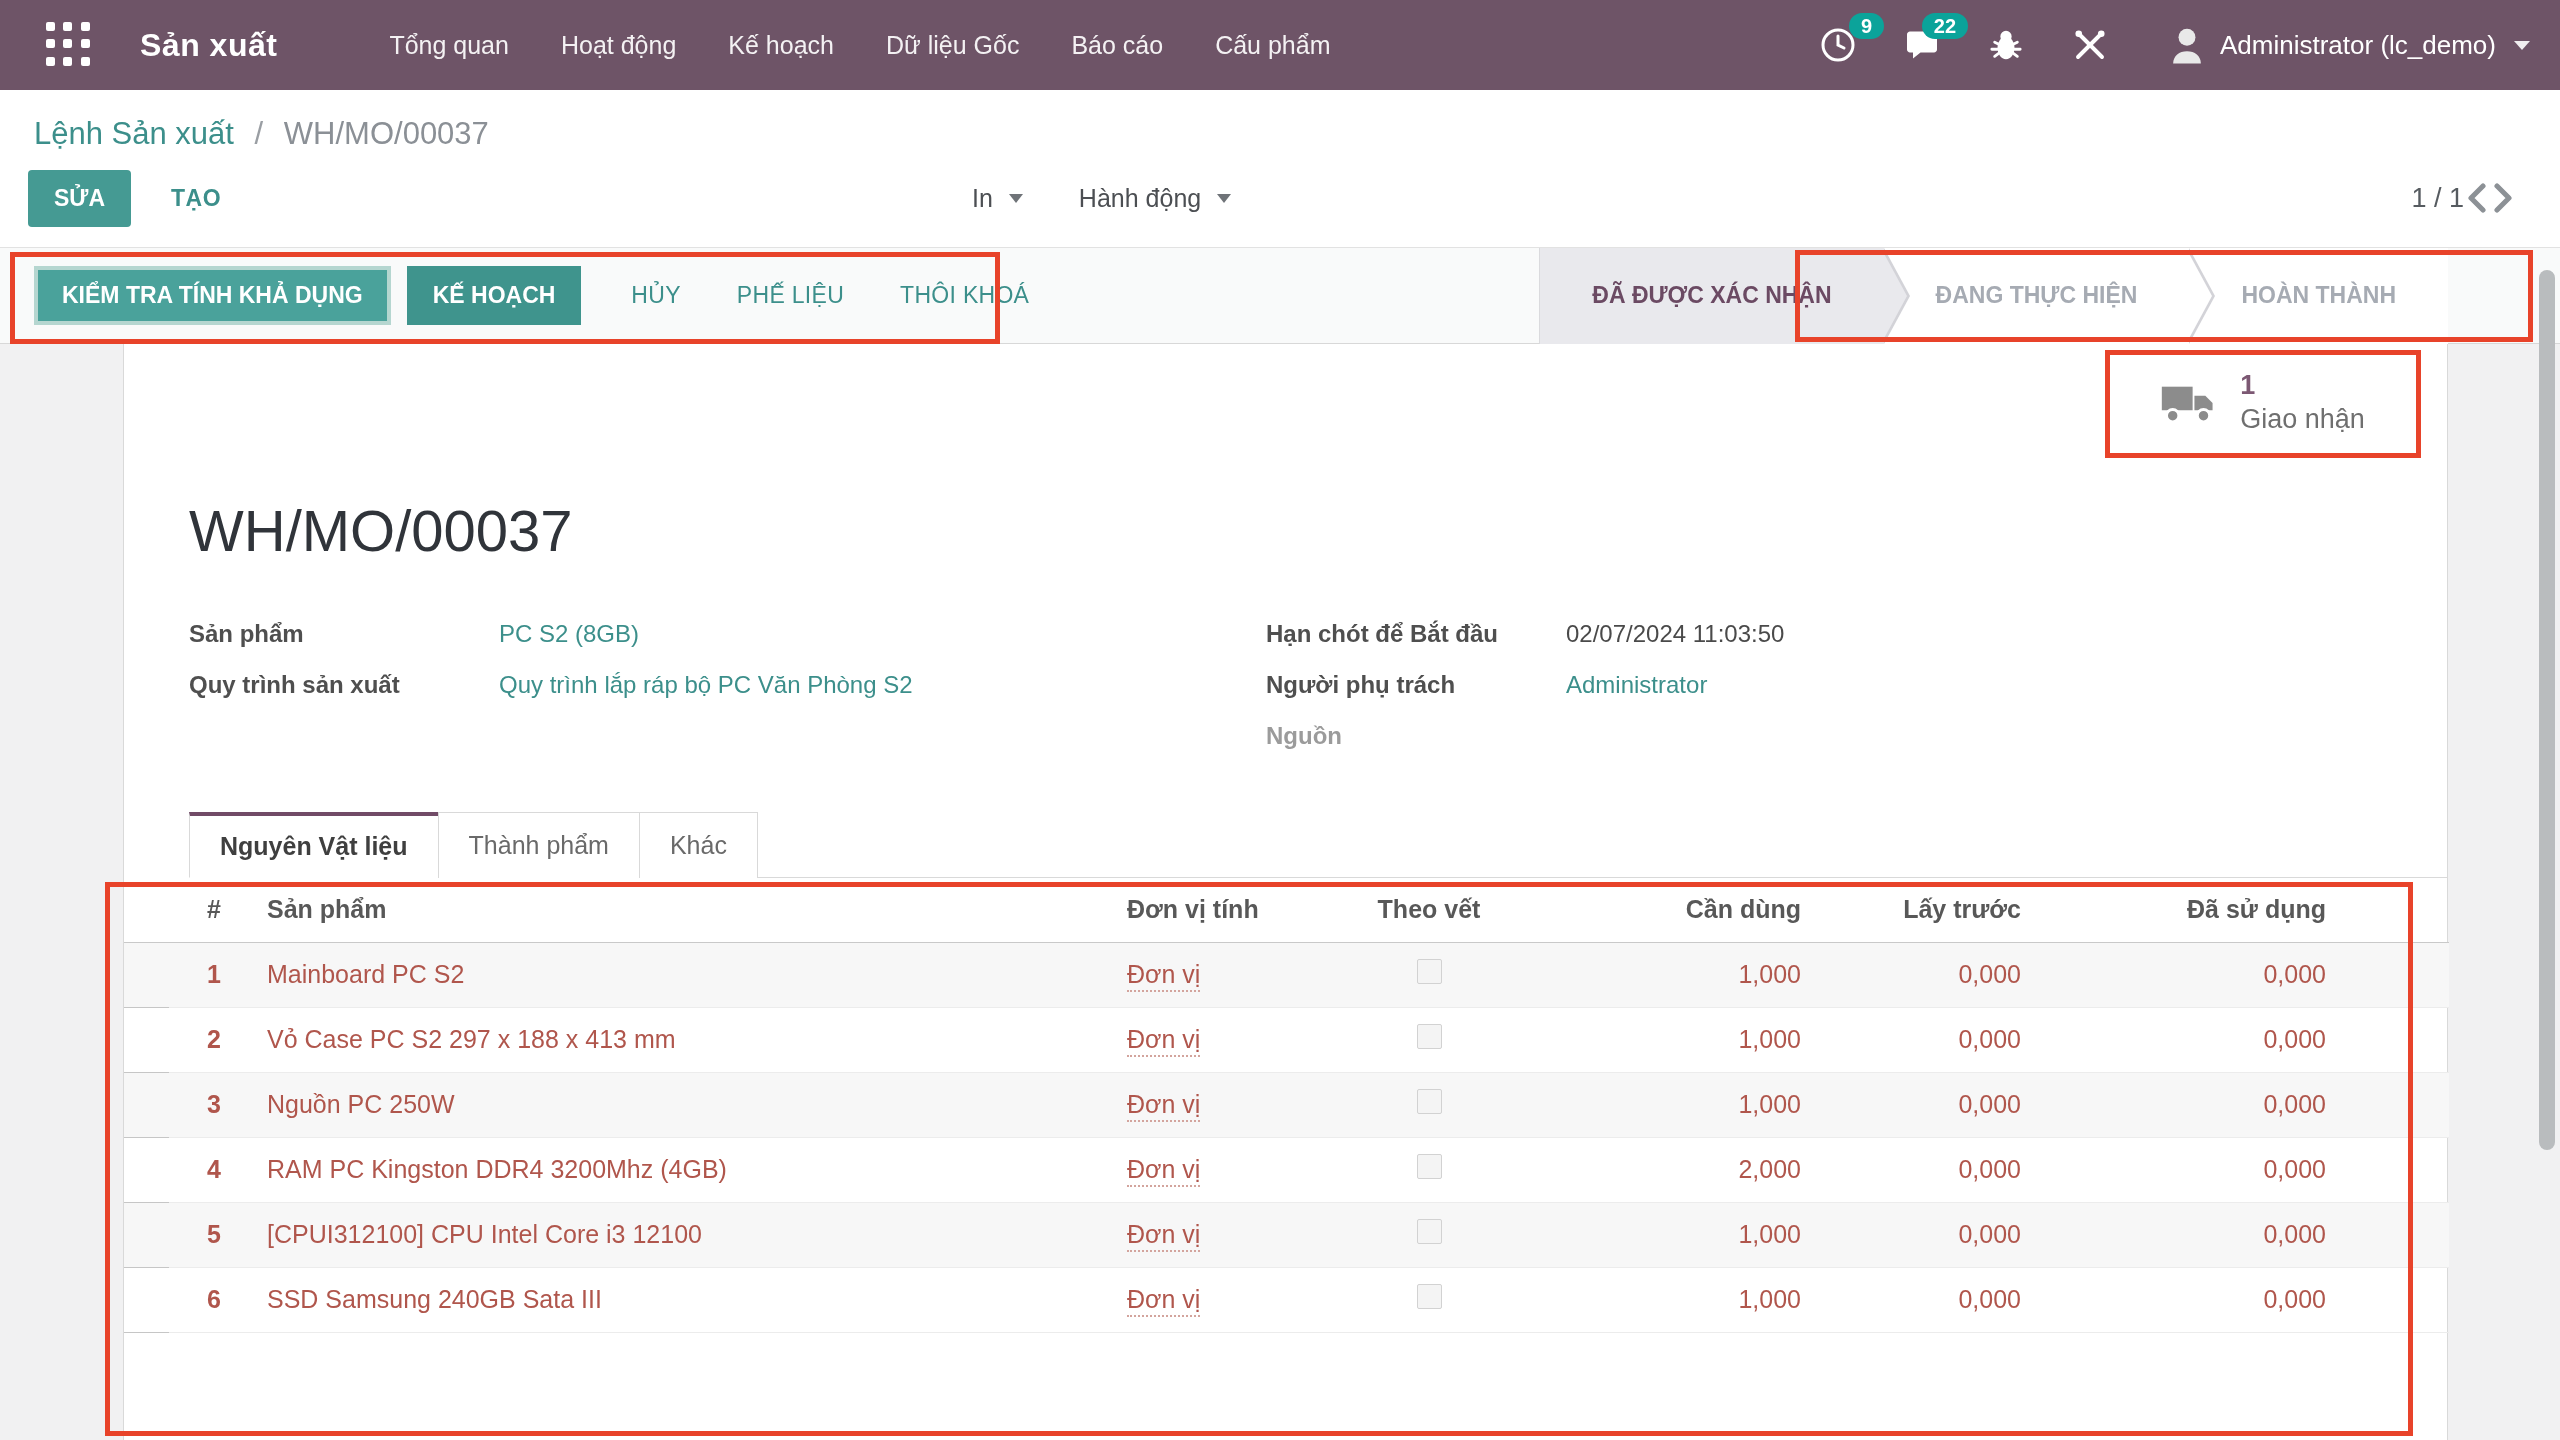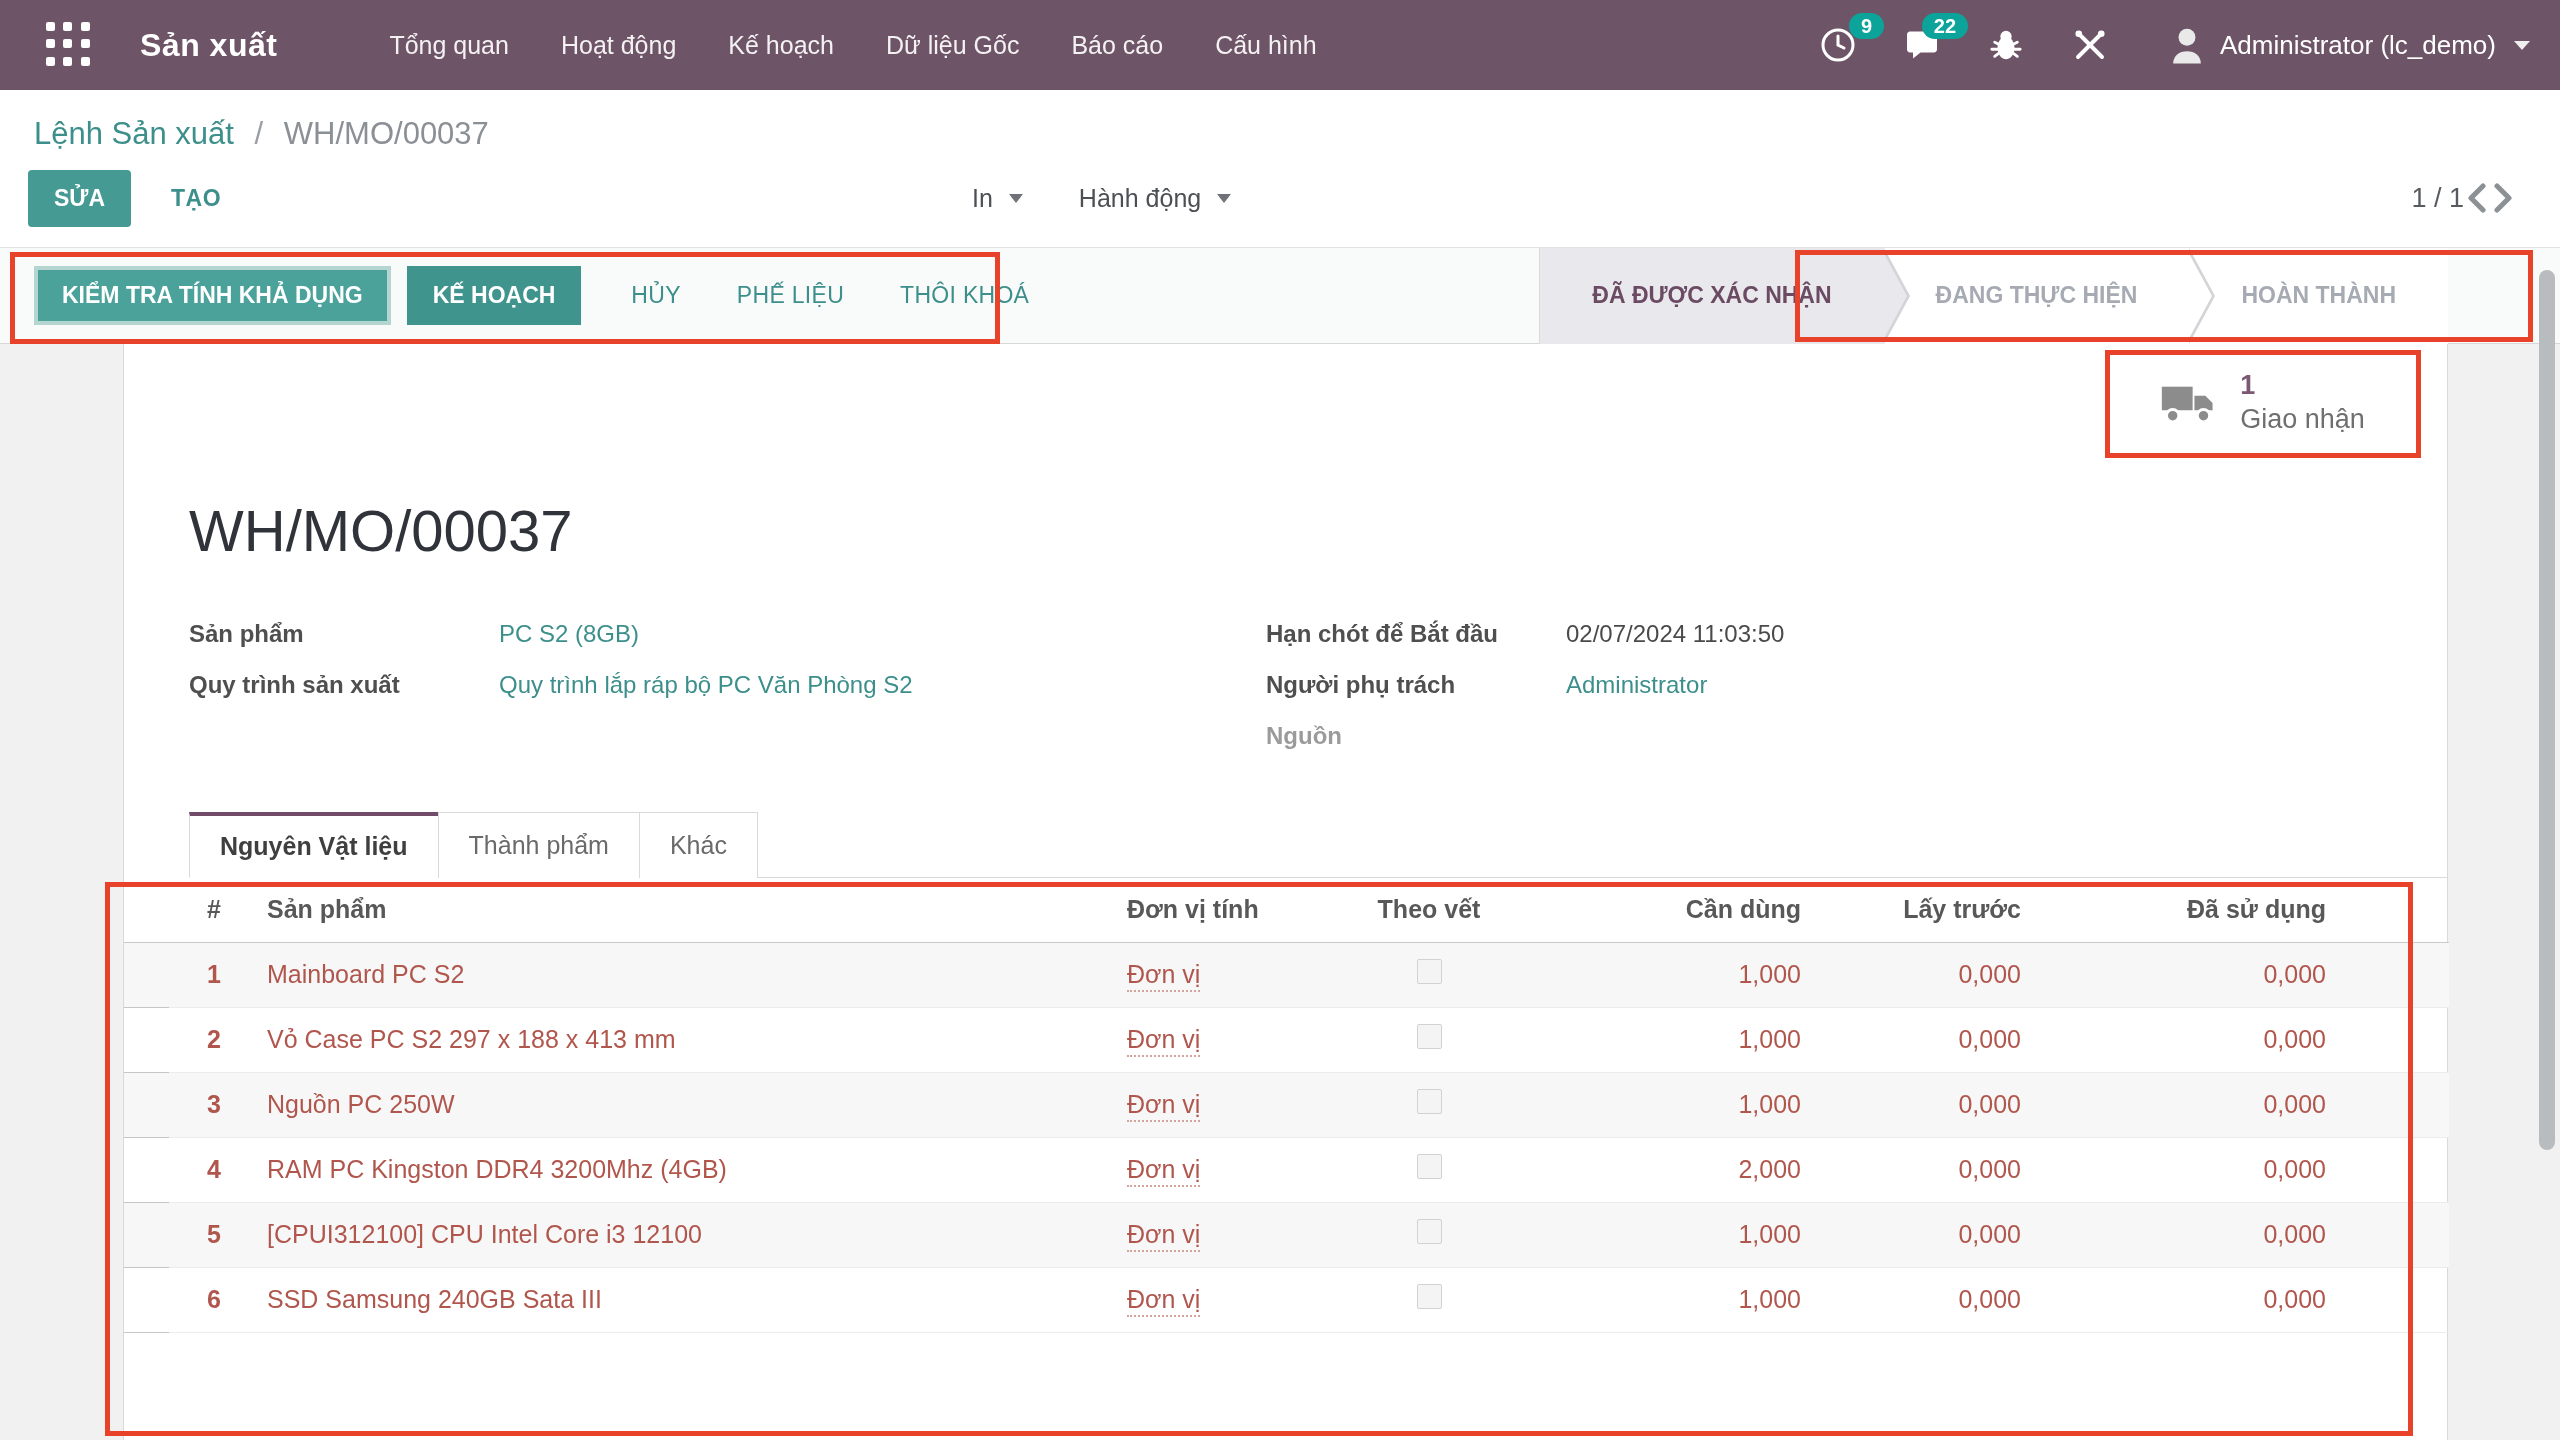--- a/index.html
+++ b/index.html
@@ -114,21 +114,21 @@
         <span></span>
         <span></span>
     </div>
     <div class="brand">Sản xuất</div>
     <nav class="top-menu">
       <a class="menu-item">Tổng quan</a>
       <a class="menu-item">Hoạt động</a>
       <a class="menu-item">Kế hoạch</a>
       <a class="menu-item">Dữ liệu Gốc</a>
       <a class="menu-item">Báo cáo</a>
-      <a class="menu-item">Cấu hình</a>
+      <a class="menu-item">Cấu phẩm</a>
     </nav>
     <div class="topbar-right">
       <div class="icon-btn">
         <svg width="36" height="36" viewBox="0 0 24 24" fill="none" stroke="#fff" stroke-width="2">
           <circle cx="12" cy="12" r="10"></circle>
             <path d="M12 6v6l4 2" stroke-linecap="round"></path>
         </svg>
         <span class="badge">9</span>
       </div>
       <div class="icon-btn">

